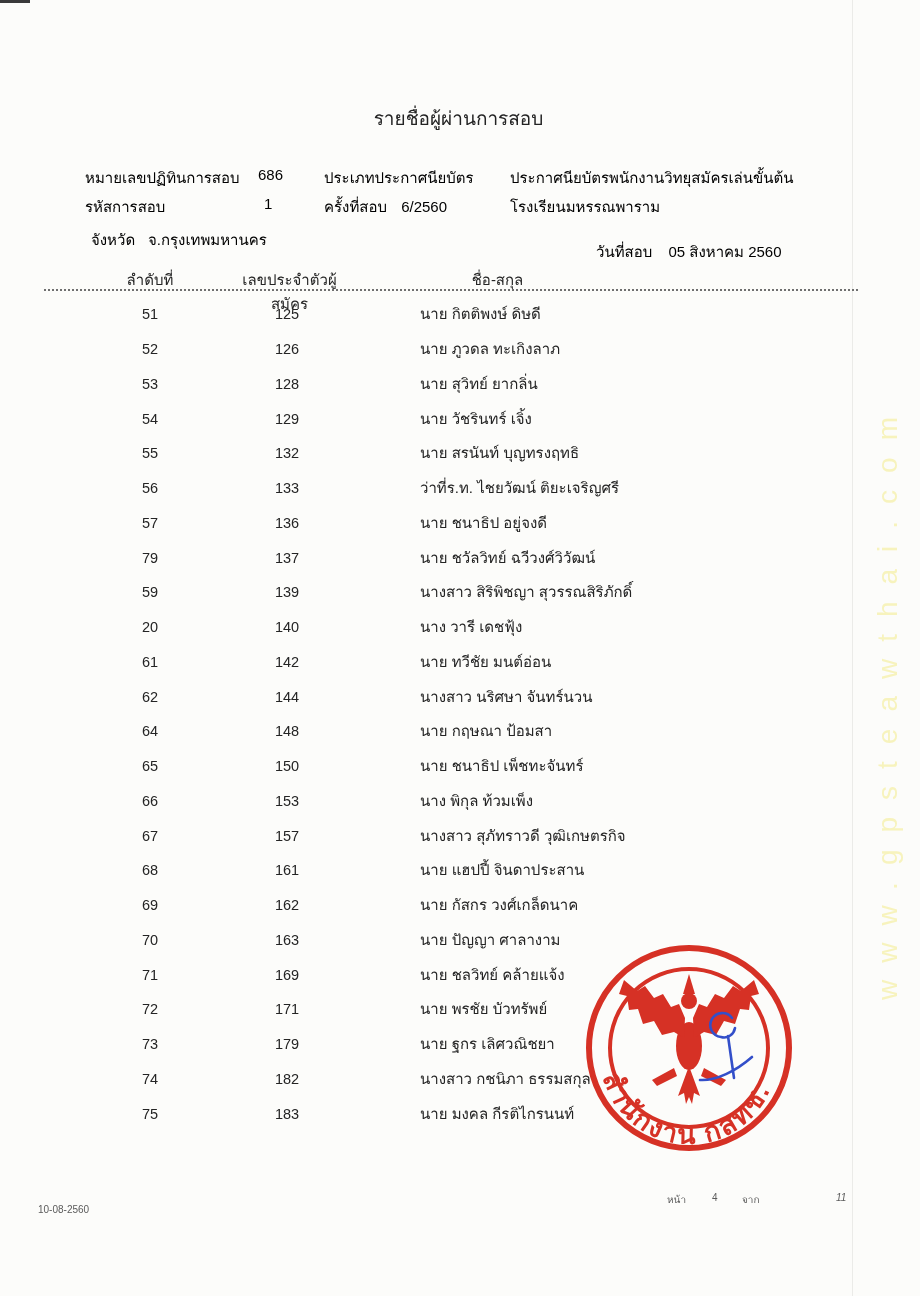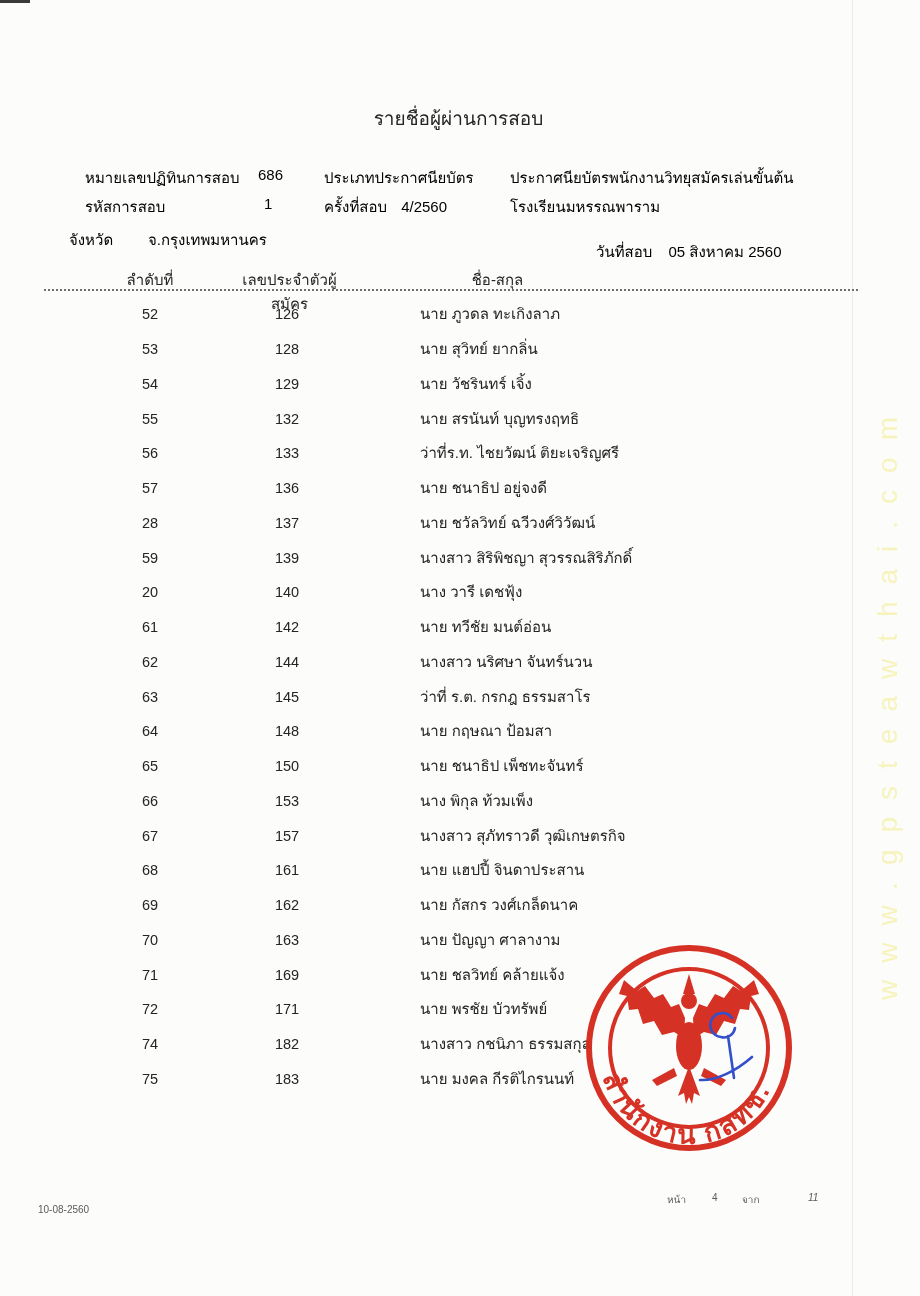--- a/index.html
+++ b/index.html
@@ -41,21 +41,21 @@
   .meta{position:absolute;font-size:15px;color:#000000;white-space:nowrap;}
   .m-cal-label{top:166px;left:85px;}
   .m-cal-value{top:166px;left:258px;}
   .m-certtype-label{top:166px;left:324px;}
   .m-certtype-value{top:166px;left:510px;}
   .m-code-label{top:195px;left:85px;}
   .m-code-value{top:195px;left:264px;}
   .m-session{top:195px;left:324px;}
   .m-session-value{margin-left:10px;}
   .m-venue{top:195px;left:510px;}
-  .m-prov-label{top:228px;left:69px;}
+  .m-prov-label{top:228px;left:91px;}
   .m-prov-value{top:228px;left:148px;}
   .m-date{top:228px;left:596px;margin-top:12px;}
   .m-date-value{margin-left:12px;}
   
   .thead{position:absolute;top:268px;left:0;width:920px;height:24px;font-size:15px;color:#252525;}
   .th{position:absolute;top:0;}
   .th-seq{left:100px;width:100px;text-align:center;}
   .th-id{left:227px;width:125px;text-align:center;}
   .th-name{left:455px;width:85px;text-align:center;}
   .dotted-rule{
@@ -69,21 +69,21 @@
   .td-id{left:237px;width:100px;text-align:center;font-size:14.5px;}
   .td-name{left:420px;}
   
   .stamp{position:absolute;top:944px;left:582px;width:214px;height:214px;opacity:0.96;}
   
   .footer{position:absolute;top:1192px;left:0;width:920px;font-size:10px;color:#5a5a5a;}
   .f-date{position:absolute;left:38px;top:12px;}
   .f-page-label{position:absolute;left:640px;top:0;margin-left:27px;}
   .f-page-num{position:absolute;left:712px;top:0;}
   .f-of-label{position:absolute;left:742px;top:0;}
-  .f-total{position:absolute;left:808px;top:0;font-style:italic;}
+  .f-total{position:absolute;left:836px;top:0;font-style:italic;}
 </style>
 </head>
 <body>
 
 <div class="page">
 
   <div class="scan-topline"></div>
   <div class="scan-vline"></div>
 
   <div class="watermark">www.gpsteawthai.com</div>
@@ -92,39 +92,44 @@
 
   <span class="meta m-cal-label">หมายเลขปฏิทินการสอบ</span>
   <span class="meta m-cal-value">686</span>
   <span class="meta m-certtype-label">ประเภทประกาศนียบัตร</span>
   <span class="meta m-certtype-value">ประกาศนียบัตรพนักงานวิทยุสมัครเล่นขั้นต้น</span>
 
   <span class="meta m-code-label">รหัสการสอบ</span>
   <span class="meta m-code-value">1</span>
   <span class="meta m-session">
     <span>ครั้งที่สอบ</span>
-    <span class="m-session-value">4/2560</span>
+    <span class="m-session-value">6/2560</span>
   </span>
   <span class="meta m-venue">โรงเรียนมหรรณพาราม</span>
 
   <span class="meta m-prov-label">จังหวัด</span>
   <span class="meta m-prov-value">จ.กรุงเทพมหานคร</span>
   <span class="meta m-date">
     <span>วันที่สอบ</span>
     <span class="m-date-value">05 สิงหาคม 2560</span>
   </span>
 
   <div class="thead">
     <span class="th th-seq">ลำดับที่</span>
     <span class="th th-id">เลขประจำตัวผู้สมัคร</span>
     <span class="th th-name">ชื่อ-สกุล</span>
   </div>
   <div class="dotted-rule"></div>
 
   <div class="tbody">
+    <div class="trow">
+      <span class="td td-seq">51</span>
+      <span class="td td-id">125</span>
+      <span class="td td-name">นาย กิตติพงษ์ ดิษดี</span>
+    </div>
 
     <div class="trow">
       <span class="td td-seq">52</span>
       <span class="td td-id">126</span>
       <span class="td td-name">นาย ภูวดล ทะเกิงลาภ</span>
     </div>
 
     <div class="trow">
       <span class="td td-seq">53</span>
       <span class="td td-id">128</span>
@@ -149,21 +154,21 @@
       <span class="td td-name">ว่าที่ร.ท. ไชยวัฒน์ ติยะเจริญศรี</span>
     </div>
 
     <div class="trow">
       <span class="td td-seq">57</span>
       <span class="td td-id">136</span>
       <span class="td td-name">นาย ชนาธิป อยู่จงดี</span>
     </div>
 
     <div class="trow">
-      <span class="td td-seq">28</span>
+      <span class="td td-seq">79</span>
       <span class="td td-id">137</span>
       <span class="td td-name">นาย ชวัลวิทย์ ฉวีวงศ์วิวัฒน์</span>
     </div>
 
     <div class="trow">
       <span class="td td-seq">59</span>
       <span class="td td-id">139</span>
       <span class="td td-name">นางสาว สิริพิชญา สุวรรณสิริภักดิ์</span>
     </div>
 
@@ -178,25 +183,20 @@
       <span class="td td-id">142</span>
       <span class="td td-name">นาย ทวีชัย มนต์อ่อน</span>
     </div>
 
     <div class="trow">
       <span class="td td-seq">62</span>
       <span class="td td-id">144</span>
       <span class="td td-name">นางสาว นริศษา จันทร์นวน</span>
     </div>
 
-    <div class="trow">
-      <span class="td td-seq">63</span>
-      <span class="td td-id">145</span>
-      <span class="td td-name">ว่าที่ ร.ต. กรกฎ ธรรมสาโร</span>
-    </div>
 
     <div class="trow">
       <span class="td td-seq">64</span>
       <span class="td td-id">148</span>
       <span class="td td-name">นาย กฤษณา ป้อมสา</span>
     </div>
 
     <div class="trow">
       <span class="td td-seq">65</span>
       <span class="td td-id">150</span>
@@ -238,20 +238,25 @@
       <span class="td td-id">169</span>
       <span class="td td-name">นาย ชลวิทย์ คล้ายแจ้ง</span>
     </div>
 
     <div class="trow">
       <span class="td td-seq">72</span>
       <span class="td td-id">171</span>
       <span class="td td-name">นาย พรชัย บัวทรัพย์</span>
     </div>
 
+    <div class="trow">
+      <span class="td td-seq">73</span>
+      <span class="td td-id">179</span>
+      <span class="td td-name">นาย ฐกร เลิศวณิชยา</span>
+    </div>
 
     <div class="trow">
       <span class="td td-seq">74</span>
       <span class="td td-id">182</span>
       <span class="td td-name">นางสาว กชนิภา ธรรมสกุล</span>
     </div>
 
     <div class="trow">
       <span class="td td-seq">75</span>
       <span class="td td-id">183</span>

